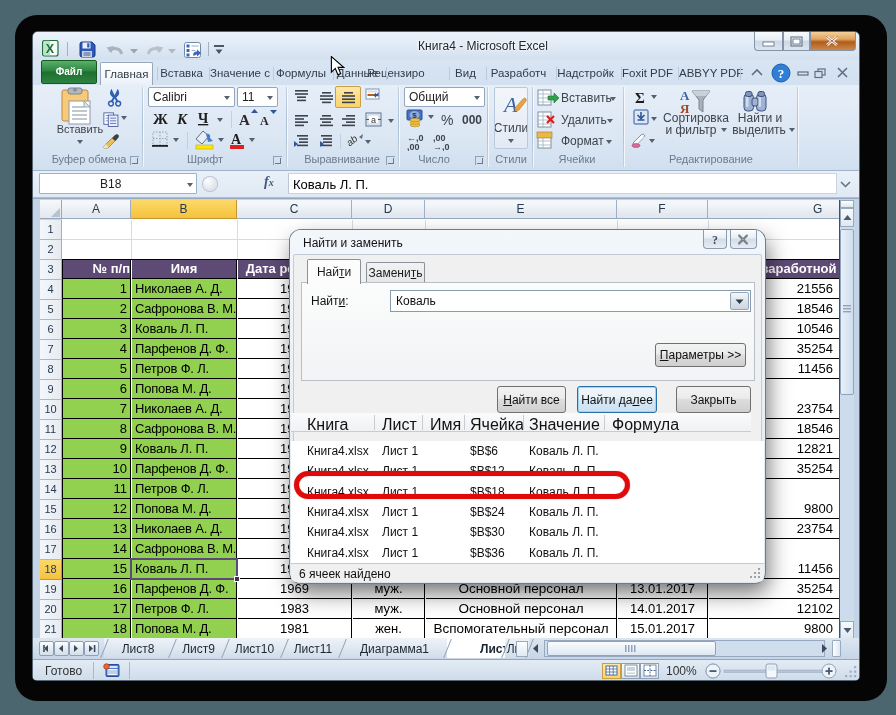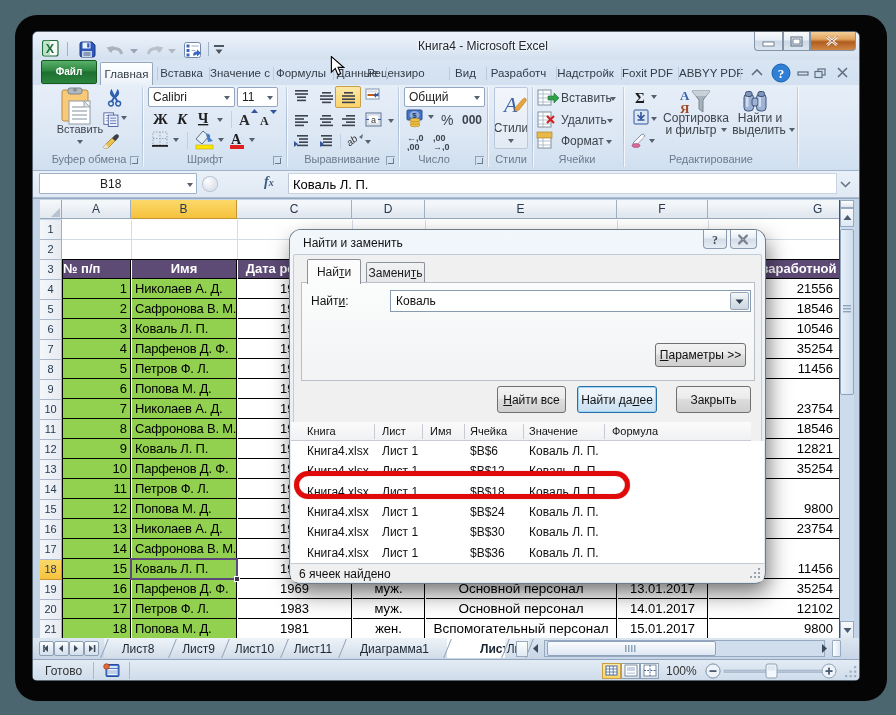--- a/index.html
+++ b/index.html
@@ -54,21 +54,21 @@
 .dlginner{position:absolute;left:3px;top:24px;right:3px;bottom:3px;background:#f0f0f0;border:1px solid #c3cbd4;border-radius:2px 2px 5px 5px;}
 .dtitle{position:absolute;left:13px;top:6px;font-size:12px;color:#111;}
 .dbtn{position:absolute;top:0;height:19px;background:linear-gradient(#fcfdfe,#e9eff5 45%,#d4dde7 50%,#e6edf4);border:1px solid #8c9cae;border-top:none;border-radius:0 0 4px 4px;}
 .dtab{position:absolute;font-size:12px;color:#1a1a1a;text-align:center;border:1px solid #8c9099;border-bottom:none;border-radius:2px 2px 0 0;}
 .dtabs{background:#fcfcfc;z-index:3;}
 .dtabu{background:linear-gradient(#f1f2f3,#e4e6e8);}
 .dpage{position:absolute;left:11px;top:52px;width:454px;height:99px;background:linear-gradient(#fbfcfc,#f2f3f4);border:1px solid #babfc7;}
 .dlab{position:absolute;font-size:12px;color:#111;}
 .btn7{position:absolute;font-size:12px;color:#111;text-align:center;border:1px solid #707070;border-radius:3px;background:linear-gradient(#f2f2f2,#ebebeb 45%,#dddddd 50%,#cfcfcf);}
 .btn7.def{border:1px solid #2a70a8;box-shadow:inset 0 0 0 1px #9fd5f2;background:linear-gradient(#f0f6fb,#e9f2f9 45%,#d9e9f5 50%,#cce1f2);}
-.lsthd{position:absolute;left:1px;top:192px;width:460px;height:19px;font-size:11px;color:#111;background:linear-gradient(#fbfbfc,#f0f1f3);border-bottom:1px solid #c8ccd2;}
+.lsthd{position:absolute;left:1px;top:183px;width:460px;height:19px;font-size:16px;color:#111;background:linear-gradient(#fbfbfc,#f0f1f3);border-bottom:1px solid #c8ccd2;}
 .lhsep{position:absolute;top:2px;width:1px;height:15px;background:#c8ccd2;}
 .lrows{position:absolute;left:1px;top:211px;width:473px;height:122px;background:#fff;}
 .lrow{position:absolute;left:0;width:473px;height:20px;font-size:12px;color:#111;}
 .lcol{position:absolute;top:3px;white-space:nowrap;}
 .dstat{position:absolute;left:1px;top:333px;width:473px;height:19px;background:#f0f0f0;border-top:1px solid #c5cbd2;border-radius:0 0 5px 5px;font-size:12px;color:#111;}
 u{text-decoration:underline;}
 </style></head><body>
 <div id="root">
 <div class="abs frame"></div>
 <div class="abs win">
@@ -470,21 +470,21 @@
 <div class="abs rhdr" style="top:421px">21</div>
 <div class="gl" style="left:98px;top:21px;width:1px;height:40px"></div>
 <div class="gl" style="left:204px;top:21px;width:1px;height:40px"></div>
 <div class="gl" style="left:319px;top:21px;width:1px;height:40px"></div>
 <div class="gl" style="left:392px;top:21px;width:1px;height:40px"></div>
 <div class="gl" style="left:584px;top:21px;width:1px;height:40px"></div>
 <div class="gl" style="left:675px;top:21px;width:1px;height:40px"></div>
 <div class="gl" style="left:29px;top:40px;width:778px;height:1px"></div>
 <div class="abs" style="left:29px;top:60px;width:778px;height:1px;background:#000"></div>
 <div class="abs" style="left:29px;top:60px;width:1px;height:380px;background:#000"></div>
-<div class="tcell purp" style="left:30px;top:61px;width:68px;height:19px;text-align:left;line-height:18px">№ п/п</div>
+<div class="tcell purp" style="left:30px;top:61px;width:68px;height:19px;text-align:right;line-height:18px">№ п/п</div>
 <div class="tcell purp" style="left:99px;top:61px;width:105px;height:19px;text-align:center;line-height:18px">Имя</div>
 <div class="tcell purp" style="left:205px;top:61px;width:114px;height:19px;text-align:center;line-height:18px">Дата рождения</div>
 <div class="tcell purp" style="left:320px;top:61px;width:72px;height:19px;text-align:center;line-height:18px">Пол</div>
 <div class="tcell purp" style="left:393px;top:61px;width:191px;height:19px;text-align:center;line-height:18px">Должность</div>
 <div class="tcell purp" style="left:585px;top:61px;width:90px;height:19px;text-align:center;line-height:18px">Дата приема</div>
 <div class="tcell purp" style="left:676px;top:61px;width:131px;height:19px;line-height:18px">
           <span style="position:absolute;left:53px">заработной</span>
         </div>
 <div class="tcell green" style="left:30px;top:80px;width:68px;height:20px;text-align:right;padding-right:3px">1</div>
 <div class="tcell green" style="left:99px;top:80px;width:105px;height:20px;padding-left:3px;letter-spacing:-0.2px">Николаев А. Д.</div>

